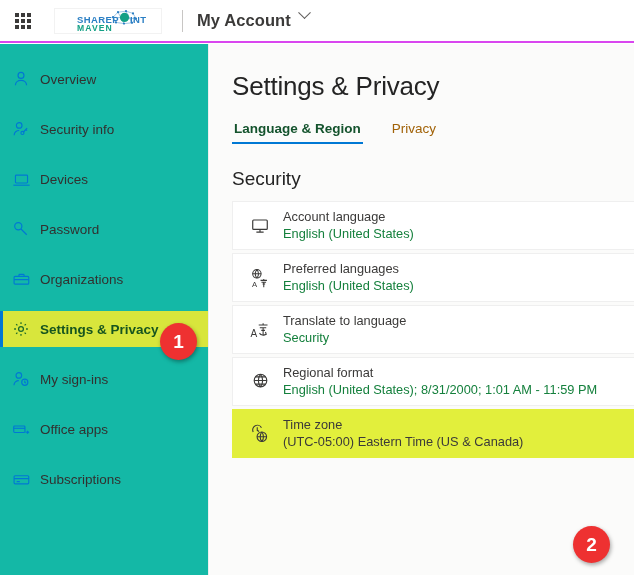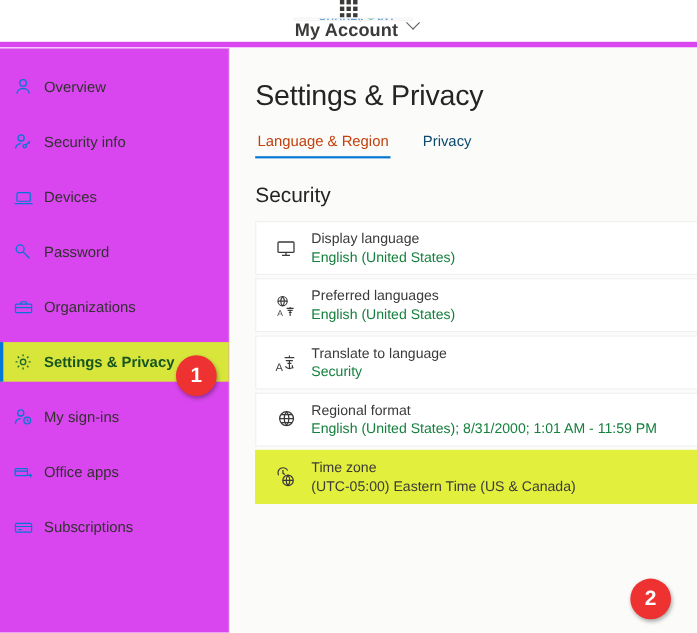--- a/index.html
+++ b/index.html
@@ -12,24 +12,23 @@
     font-family: "Liberation Sans", sans-serif;
     -webkit-font-smoothing: antialiased;
   }
 
   
   #app-header {
     position: absolute;
     left: 0; top: 0;
     width: 634px; height: 43px;
     background: #ffffff;
-    border-bottom: 5px solid #d946ef;
+    border-bottom: 2px solid #d946ef;
     display: flex;
     align-items: center;
-    flex-direction: column;
   }
 
   #waffle-button {
     width: 46px; height: 43px;
     display: flex; align-items: center; justify-content: center;
     cursor: pointer;
   }
   #waffle-button .waffle-grid {
     display: grid;
     grid-template-columns: repeat(3, 4px);
@@ -78,21 +77,21 @@
     border-right: 1.4px solid #605e5c;
     border-bottom: 1.4px solid #605e5c;
     transform: rotate(45deg) translate(-2px,-2px);
   }
 
   
   #sidebar {
     position: absolute;
     left: 0; top: 44px;
     width: 209px; height: 531px;
-    background: #d946ef;
+    background: #14b8a6;
     border-right: 1px solid #eeeeee;
     padding-top: 17px;
   }
 
   .nav-item {
     position: relative;
     height: 36px;
     display: flex;
     align-items: center;
     padding-left: 6px;
@@ -145,30 +144,30 @@
     letter-spacing: -.2px;
   }
 
   #tabbar {
     display: flex;
     padding-left: 22px;
     margin-top: 19px;
   }
   .tab {
     font-size: 13.5px;
-    color: #0c4a6e;
+    color: #a16207;
     padding: 0 2px 8px 2px;
     margin-right: 27px;
     cursor: pointer;
     position: relative;
     white-space: nowrap;
   }
   .tab.is-selected {
-    font-weight: normal;
-    color: #c2410c;
+    font-weight: bold;
+    color: #14532d;
   }
   .tab.is-selected:after {
     content: "";
     position: absolute;
     left: 0; right: 0; bottom: 0;
     height: 2.5px;
     background: #0078d4;
   }
 
   .section-heading {
@@ -408,21 +407,21 @@
   <div class="card-list">
 
     <div class="card">
       <span class="card-icon">
         <svg width="20" height="20" viewBox="0 0 22 22" fill="none" stroke="#3b3a39" stroke-width="1.3">
           <rect x="3" y="4.4" width="16" height="10.4" rx="1"></rect>
           <path d="M11 14.8v2.6M7 17.8h8"></path>
         </svg>
       </span>
       <span class="card-text">
-        <span class="card-title">Display language</span>
+        <span class="card-title">Account language</span>
         <span class="card-value">English (United States)</span>
       </span>
     </div>
 
     <div class="card">
       <span class="card-icon">
         <svg width="22" height="22" viewBox="0 0 24 24" fill="none" stroke="#3b3a39" stroke-width="1.15">
           <circle cx="8.6" cy="7.4" r="4.6"></circle>
           <path d="M4 7.4h9.2M8.6 2.8c2.4 2.6 2.4 6.6 0 9.2M8.6 2.8c-2.4 2.6-2.4 6.6 0 9.2"></path>
           <text x="3.4" y="22" font-family="Liberation Sans, sans-serif" font-size="8.4" fill="#3b3a39" stroke="none">A</text>

